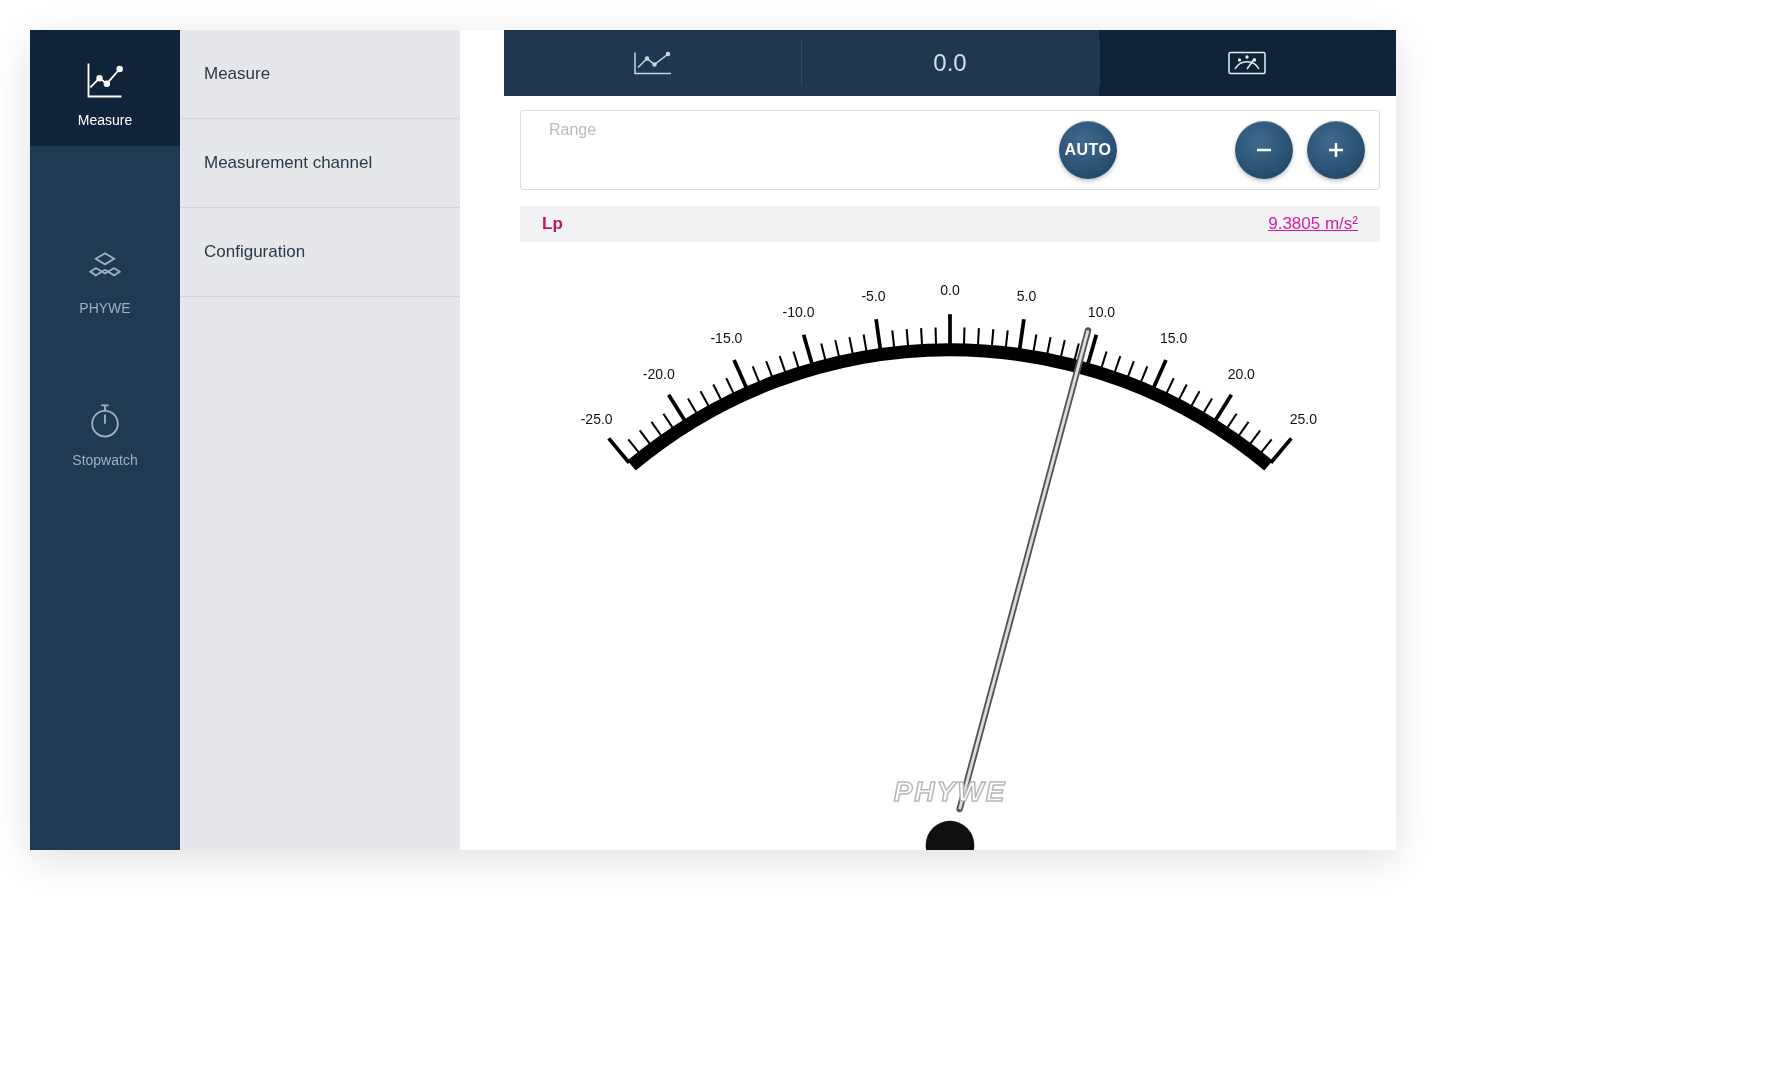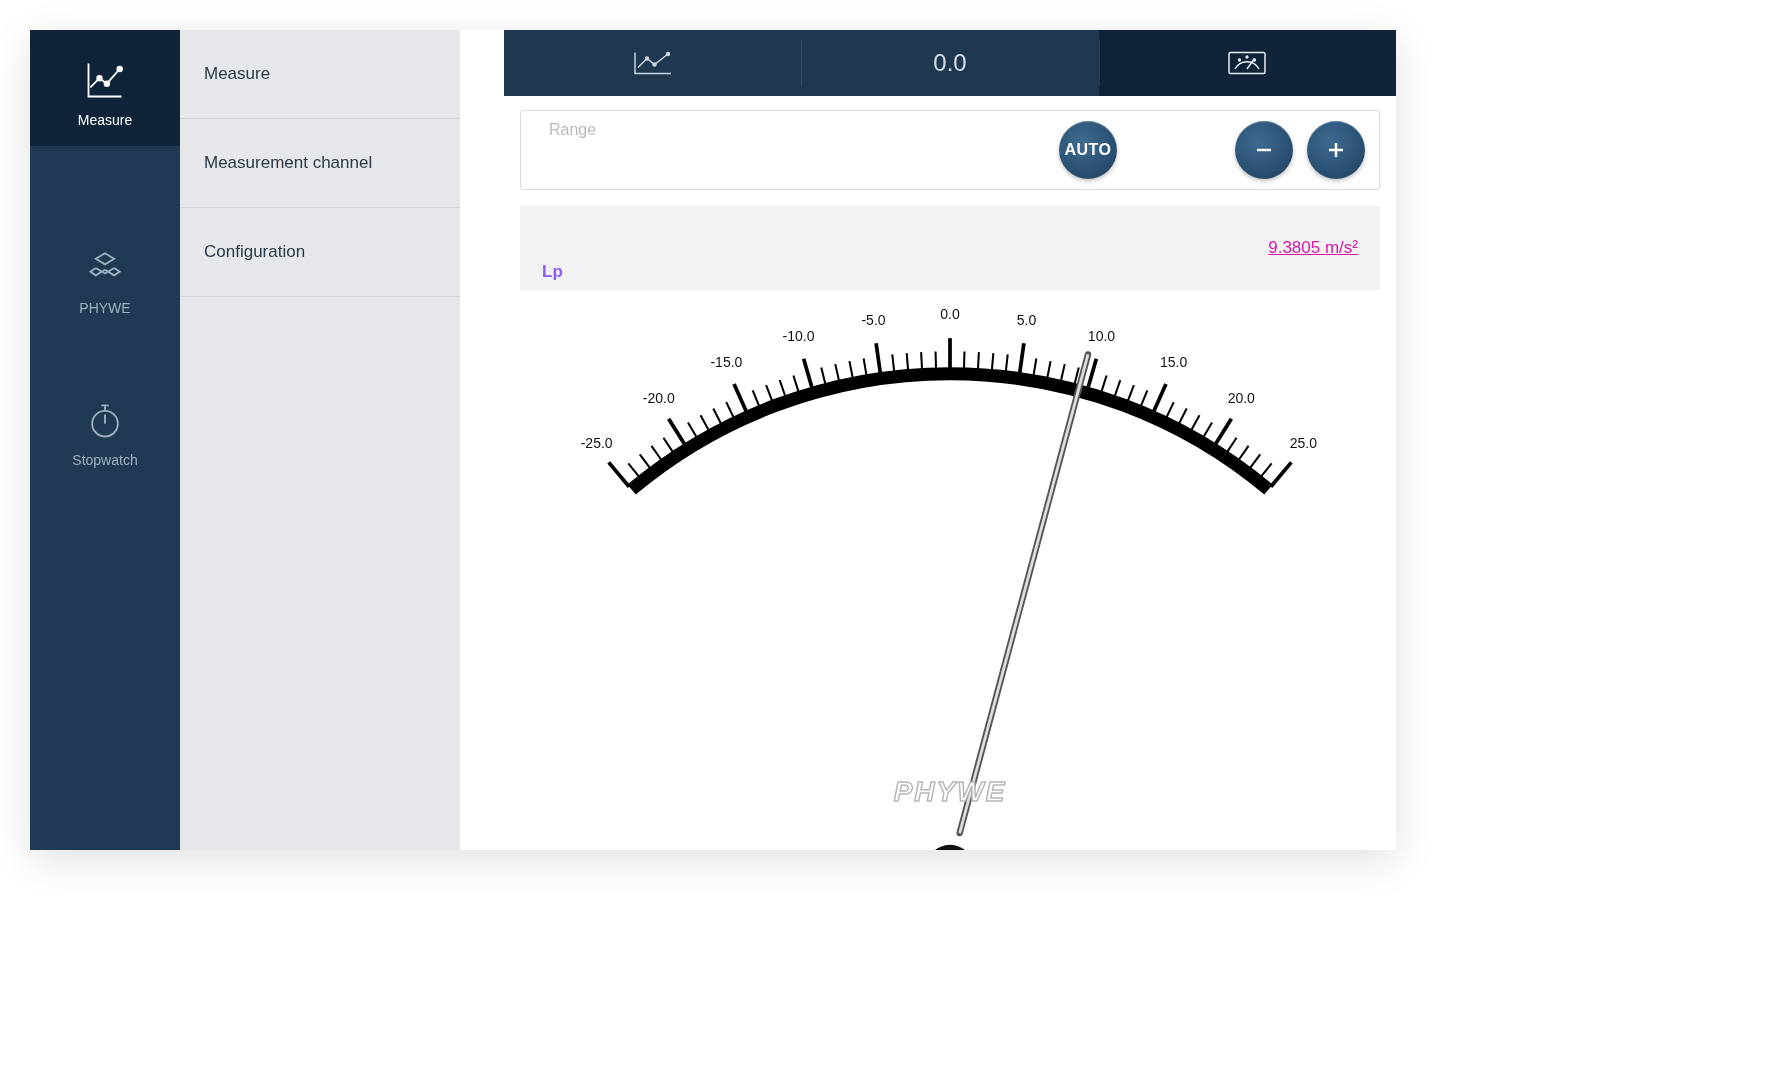--- a/index.html
+++ b/index.html
@@ -126,21 +126,21 @@
 
   
   .readingbar {
     margin-top: 16px;
     background: #f2f2f4;
     padding: 8px 22px;
     display: flex;
     align-items: center;
     justify-content: space-between;
   }
-  .readingbar .chname { color: #8b5cf6; font-weight: 700; font-size: 17px; margin-top: 48px; }
+  .readingbar .chname { color: #be185d; font-weight: 700; font-size: 17px; }
   .readingbar .chval { color: #d61aa8; font-size: 17px; text-decoration: underline; }
 
   
   .gaugewrap { position: relative; flex:1; overflow:hidden; }
   .gaugewrap svg { position:absolute; left:0; top:0; }
   .brand {
     position: absolute;
     bottom: 42px;
     left: 0; right: 0;
     text-align: center;

